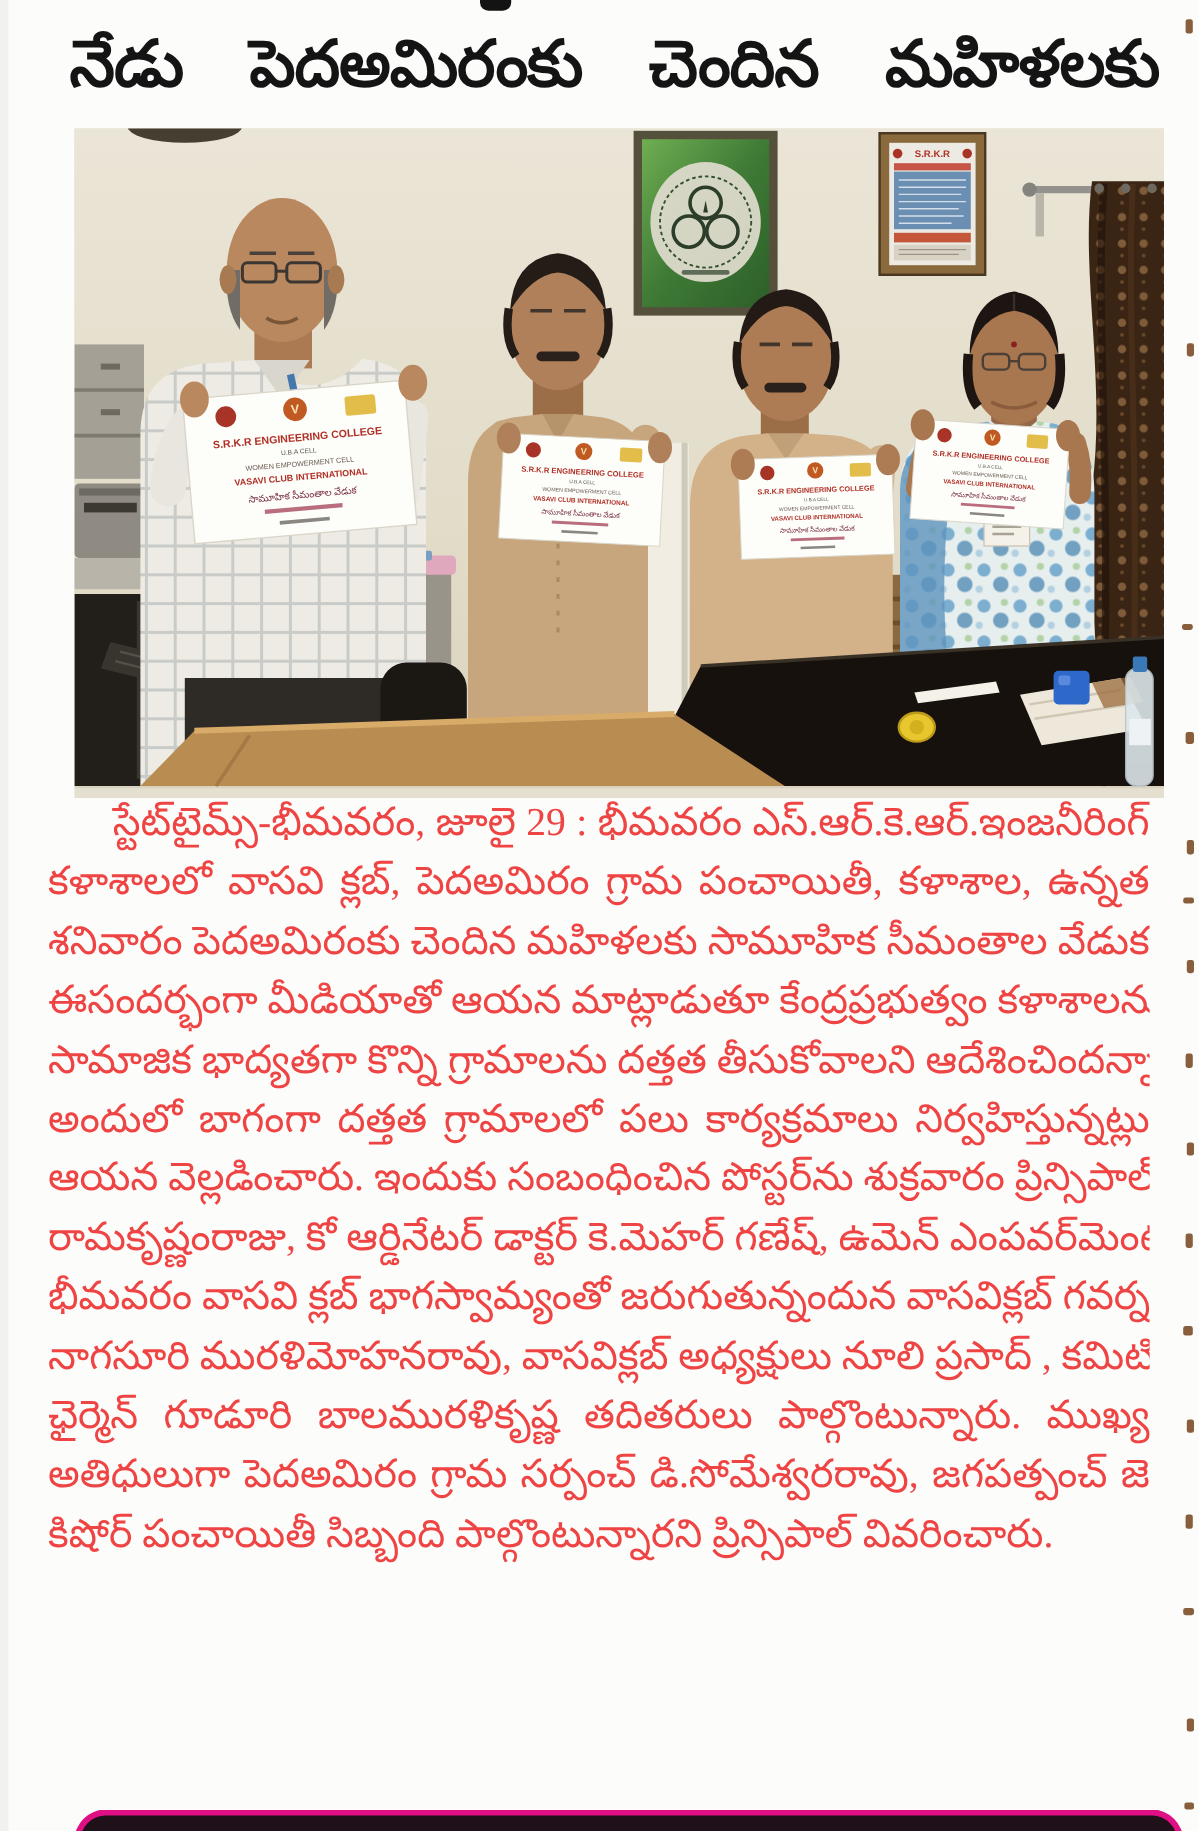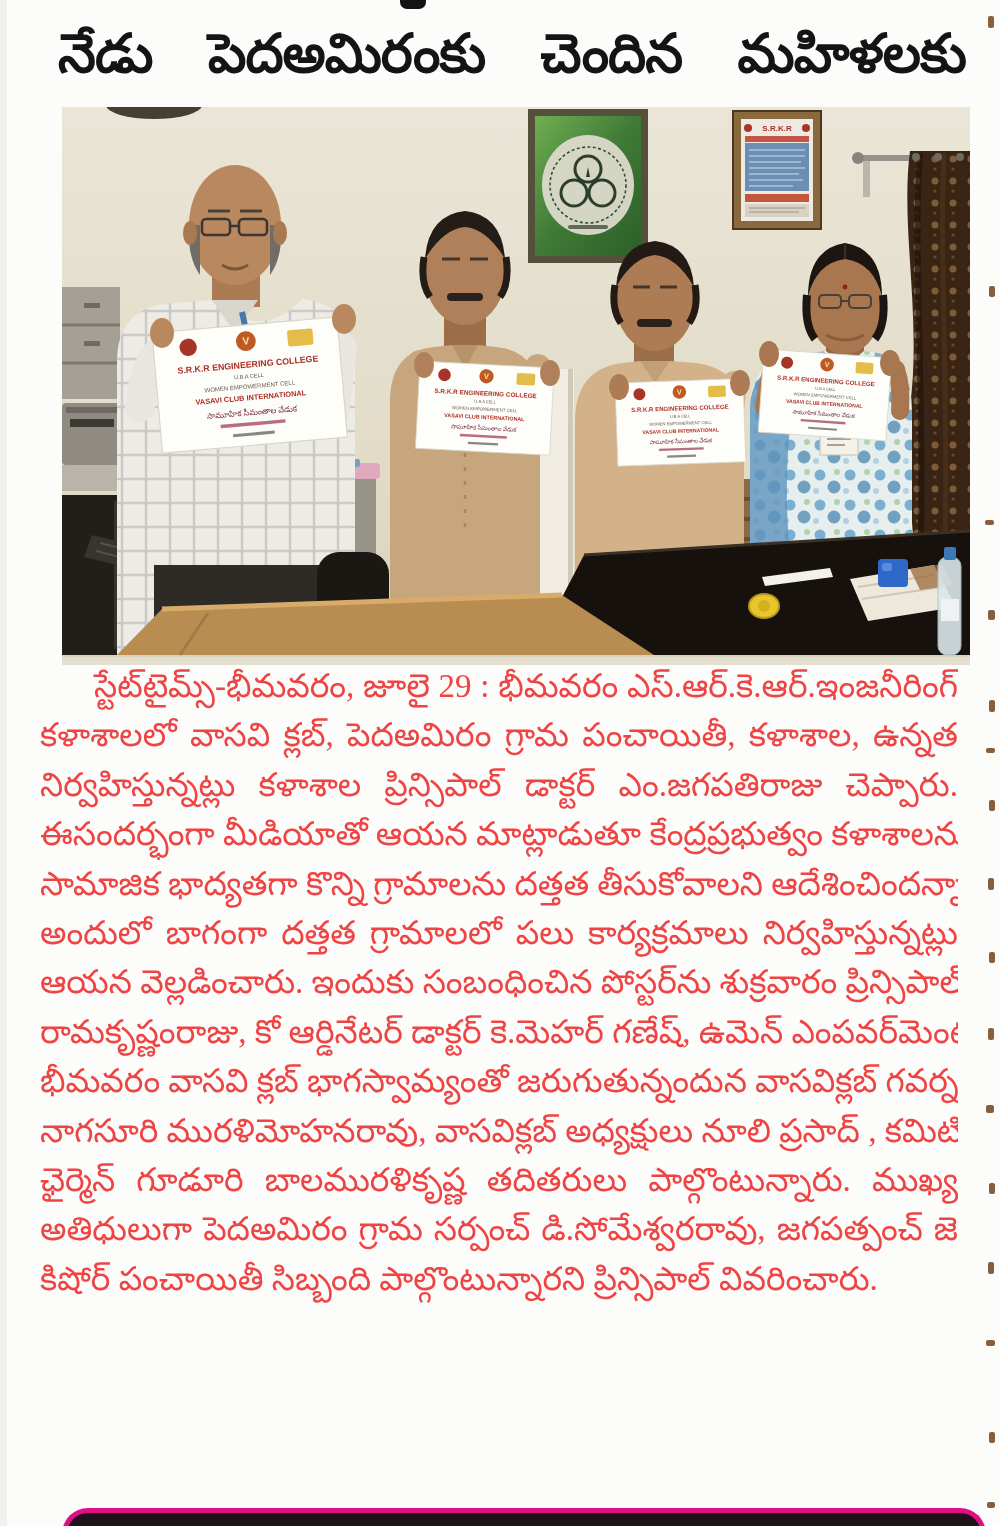--- a/index.html
+++ b/index.html
@@ -307,21 +307,21 @@
         <polygon points="55,548 100,502 500,488 592,548" fill="#b98d52"></polygon>
         <path d="M100 502 L500 488" stroke="#d8ab68" stroke-width="5"></path>
         <path d="M118 548 L146 506" stroke="#9a7240" stroke-width="3" opacity="0.7"></path>
       </g>
     </svg>
   </div>
 
   <div class="article-body">
     <div class="body-line first">స్టేట్‌టైమ్స్-భీమవరం, జూలై 29 : భీమవరం ఎస్.ఆర్.కె.ఆర్.ఇంజనీరింగ్</div>
     <div class="body-line">కళాశాలలో వాసవి క్లబ్, పెదఅమిరం గ్రామ పంచాయితీ, కళాశాల, ఉన్నత</div>
-    <div class="body-line">నిర్వహిస్తున్నట్లు కళాశాల ప్రిన్సిపాల్ డాక్టర్ ఎం.జగపతిరాజు చెప్పారు.</div>
+    <div class="body-line">శనివారం పెదఅమిరంకు చెందిన మహిళలకు సామూహిక సీమంతాల వేడుక</div>
     <div class="body-line">ఈసందర్భంగా మీడియాతో ఆయన మాట్లాడుతూ కేంద్రప్రభుత్వం కళాశాలను</div>
     <div class="body-line">సామాజిక భాద్యతగా కొన్ని గ్రామాలను దత్తత తీసుకోవాలని ఆదేశించిందన్నారు.</div>
     <div class="body-line">అందులో బాగంగా దత్తత గ్రామాలలో పలు కార్యక్రమాలు నిర్వహిస్తున్నట్లు</div>
     <div class="body-line">ఆయన వెల్లడించారు. ఇందుకు సంబంధించిన పోస్టర్‌ను శుక్రవారం ప్రిన్సిపాల్</div>
     <div class="body-line">రామకృష్ణంరాజు, కో ఆర్డినేటర్ డాక్టర్ కె.మెహర్ గణేష్, ఉమెన్ ఎంపవర్‌మెంట్</div>
     <div class="body-line">భీమవరం వాసవి క్లబ్ భాగస్వామ్యంతో జరుగుతున్నందున వాసవిక్లబ్ గవర్నర్</div>
     <div class="body-line">నాగసూరి మురళిమోహనరావు, వాసవిక్లబ్ అధ్యక్షులు నూలి ప్రసాద్ , కమిటి</div>
     <div class="body-line">ఛైర్మెన్ గూడూరి బాలమురళికృష్ణ తదితరులు పాల్గొంటున్నారు. ముఖ్య</div>
     <div class="body-line">అతిధులుగా పెదఅమిరం గ్రామ సర్పంచ్ డి.సోమేశ్వరరావు, జగపత్పంచ్ జె</div>
     <div class="body-line last">కిషోర్ పంచాయితీ సిబ్బంది పాల్గొంటున్నారని ప్రిన్సిపాల్ వివరించారు.</div>

